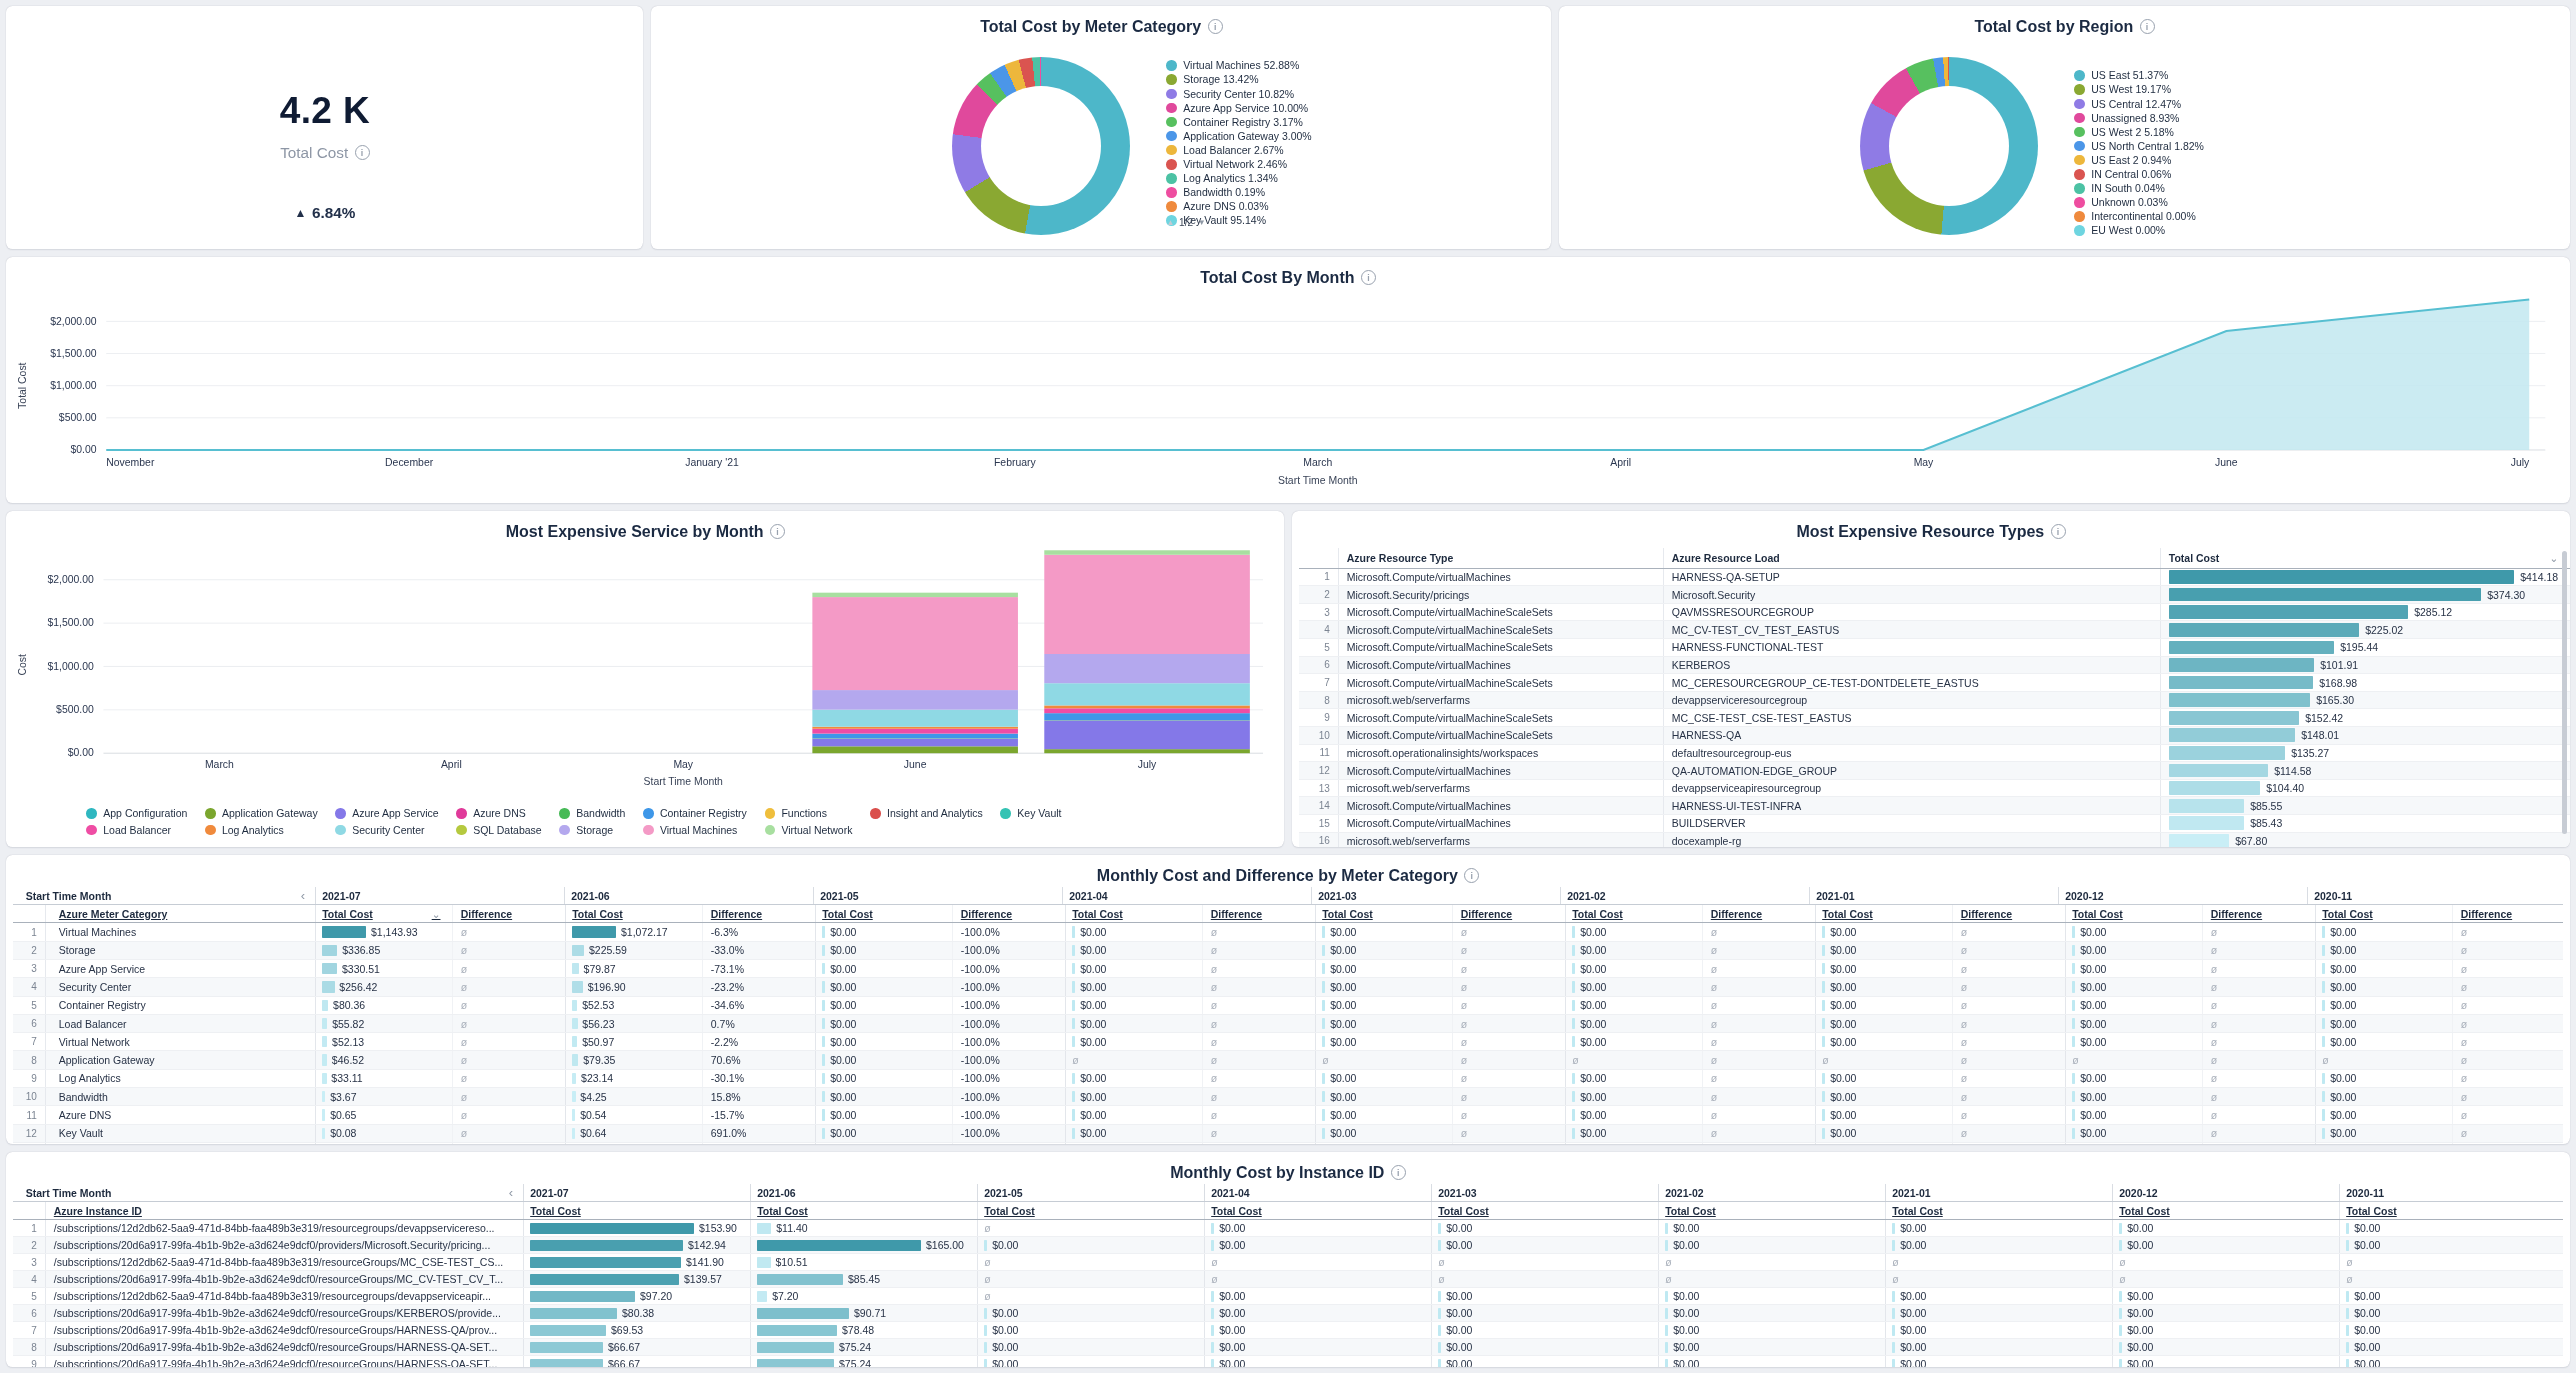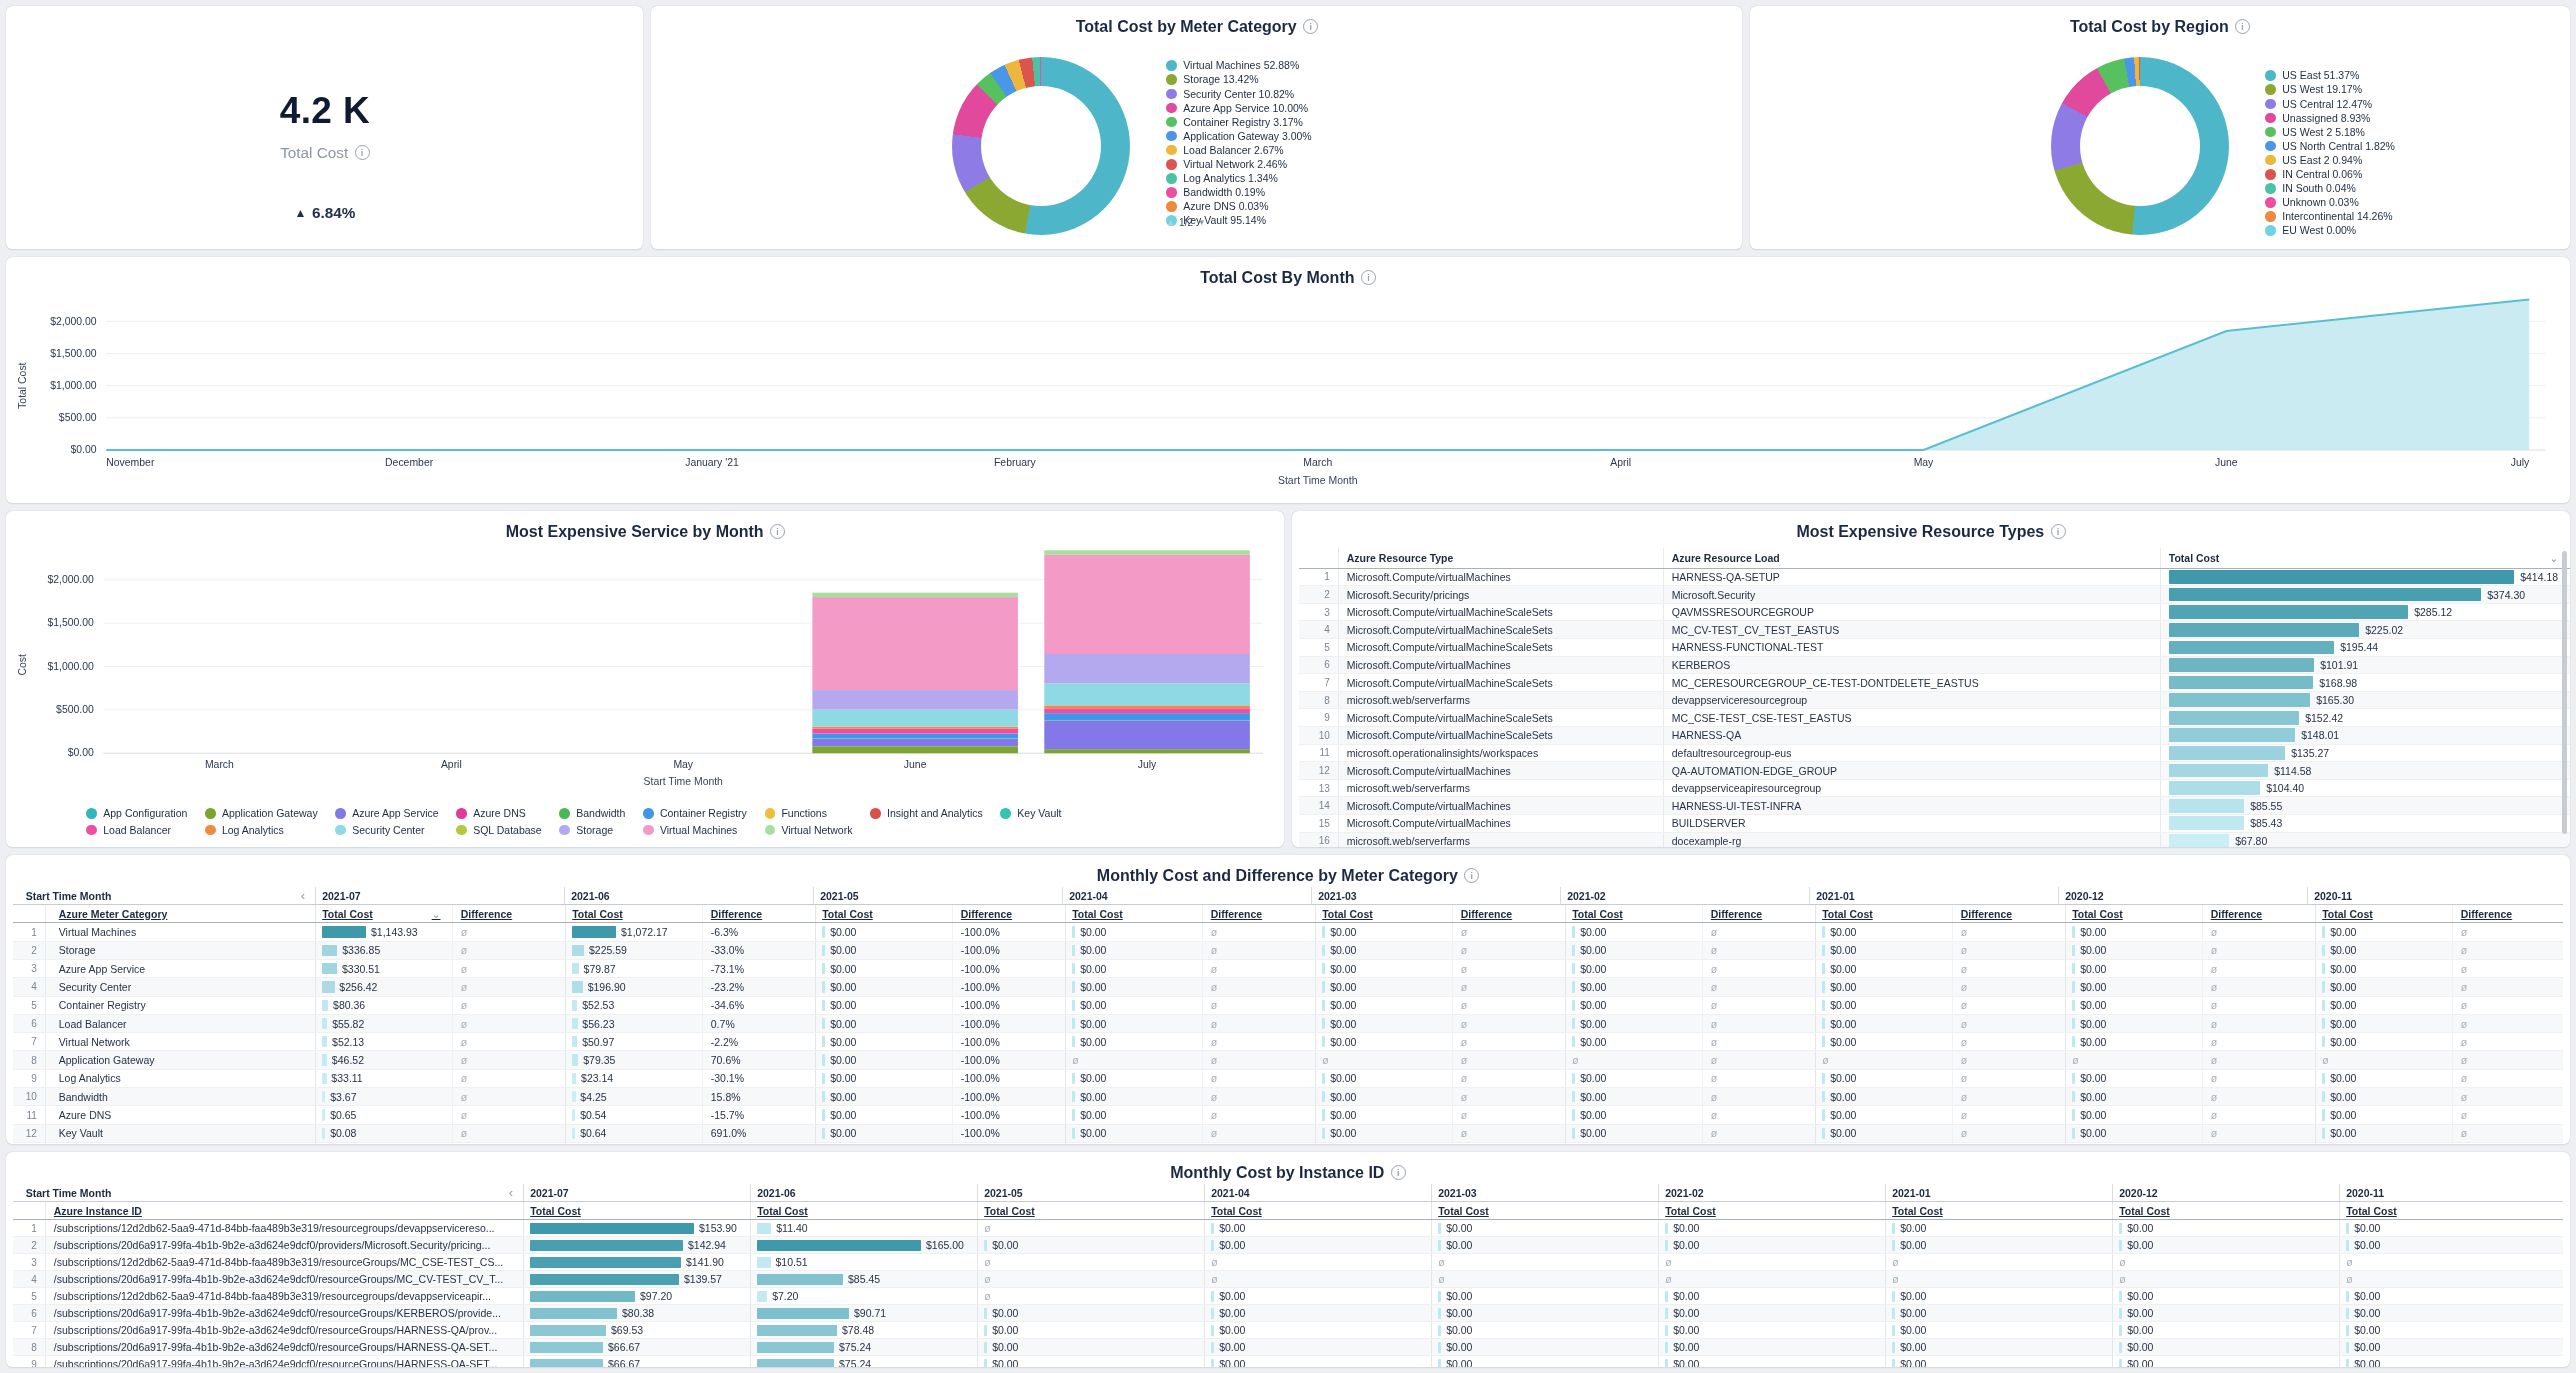--- a/index.html
+++ b/index.html
@@ -3,21 +3,21 @@
 <meta charset="utf-8">
 <style>
   html,body{margin:0;padding:0;}
   body{width:2576px;height:1373px;overflow:hidden;background:#edeff3;
        font-family:"Liberation Sans","DejaVu Sans",sans-serif;color:#22304a;}
   .dash{position:absolute;inset:0;padding:6.4px;display:flex;flex-direction:column;gap:8px;box-sizing:border-box;}
   .row{display:flex;gap:8px;}
   .card{background:#fff;border-radius:6.4px;box-shadow:0 0.8px 1.6px rgba(20,32,55,.10),0 0 0.8px rgba(20,32,55,.18);
         position:relative;overflow:hidden;box-sizing:border-box;}
   .r1{height:243px;} .r2{height:246px;} .r3{height:336px;} .r4{height:289px;} .r5{flex:1;min-height:0;}
-  .kpi-card{width:637px;} .meter-card{width:1091px;} .region-card{flex:1;} .svc-card{width:1278px;} .rt-card{flex:1;}
+  .kpi-card{width:637px;} .meter-card{width:900px;} .region-card{flex:1;} .svc-card{width:1278px;} .rt-card{flex:1;}
   .full{width:100%;}
   .ctitle{display:flex;justify-content:center;align-items:center;gap:6.4px;font-size:16px;font-weight:600;
           color:#1b2a42;padding-top:11.3px;}
   .iinfo{width:13px;height:13px;border:1.2px solid #98a1ae;border-radius:50%;color:#98a1ae;font-size:8.8px;
          font-weight:700;display:inline-flex;align-items:center;justify-content:center;font-style:normal;flex:0 0 auto;}
   
   .kpi-inner{display:flex;flex-direction:column;align-items:center;padding-top:84px;}
   .kpi-value{font-size:37px;font-weight:600;color:#0f1b33;letter-spacing:0.4px;}
   .kpi-label{margin-top:11.3px;font-size:15.3px;color:#8d96a5;display:flex;align-items:center;gap:6.4px;}
   .kpi-delta{margin-top:42px;font-size:15.3px;font-weight:600;display:flex;align-items:center;gap:5.6px;}
@@ -202,21 +202,21 @@
           <div class="lg-item">
             <span class="dot" style="background: rgb(76, 194, 164);"></span>
             <span>IN South 0.04%</span>
           </div>
           <div class="lg-item">
             <span class="dot" style="background: rgb(238, 77, 160);"></span>
             <span>Unknown 0.03%</span>
           </div>
           <div class="lg-item">
             <span class="dot" style="background: rgb(239, 138, 61);"></span>
-            <span>Intercontinental 14.26%</span>
+            <span>Intercontinental 0.00%</span>
           </div>
           <div class="lg-item">
             <span class="dot" style="background: rgb(110, 213, 224);"></span>
             <span>EU West 0.00%</span>
           </div>
         </div>
     </div>
   </div>
 
   <div class="row r2">

